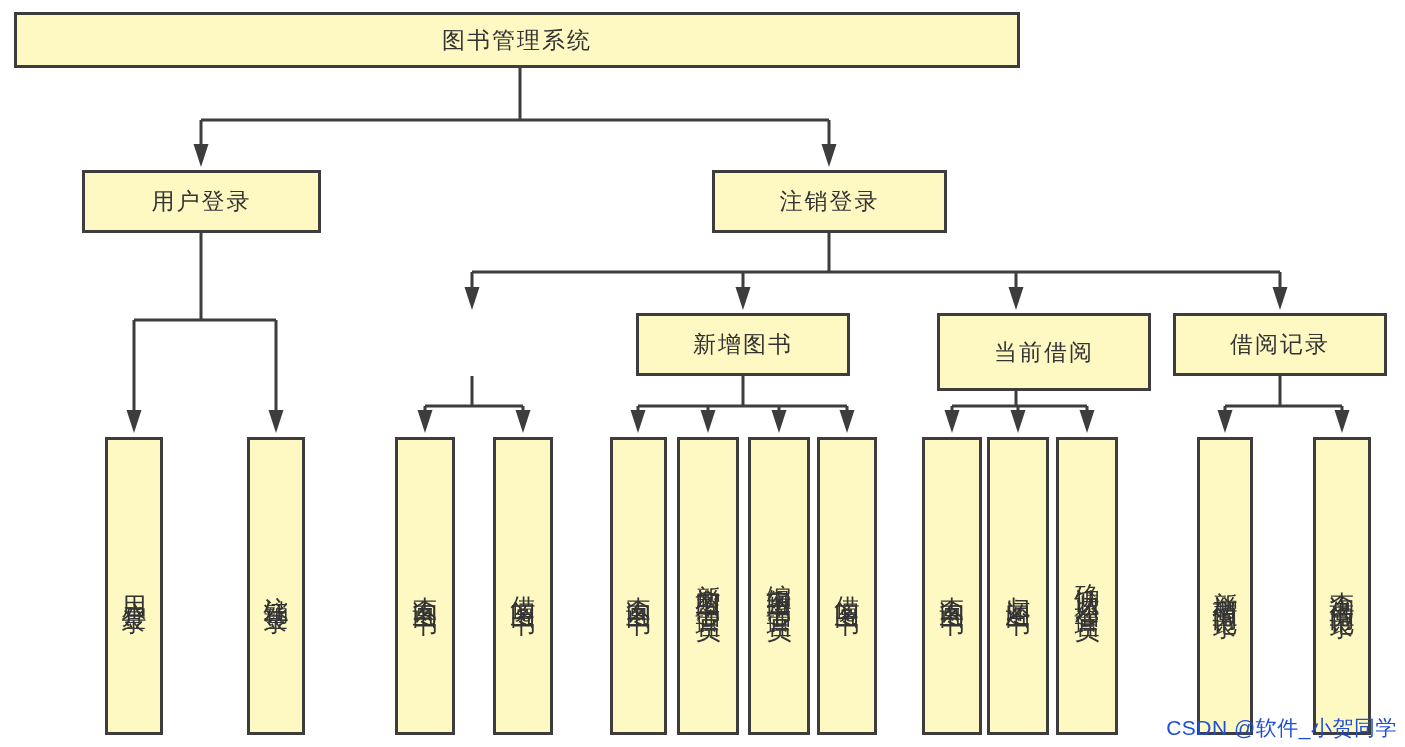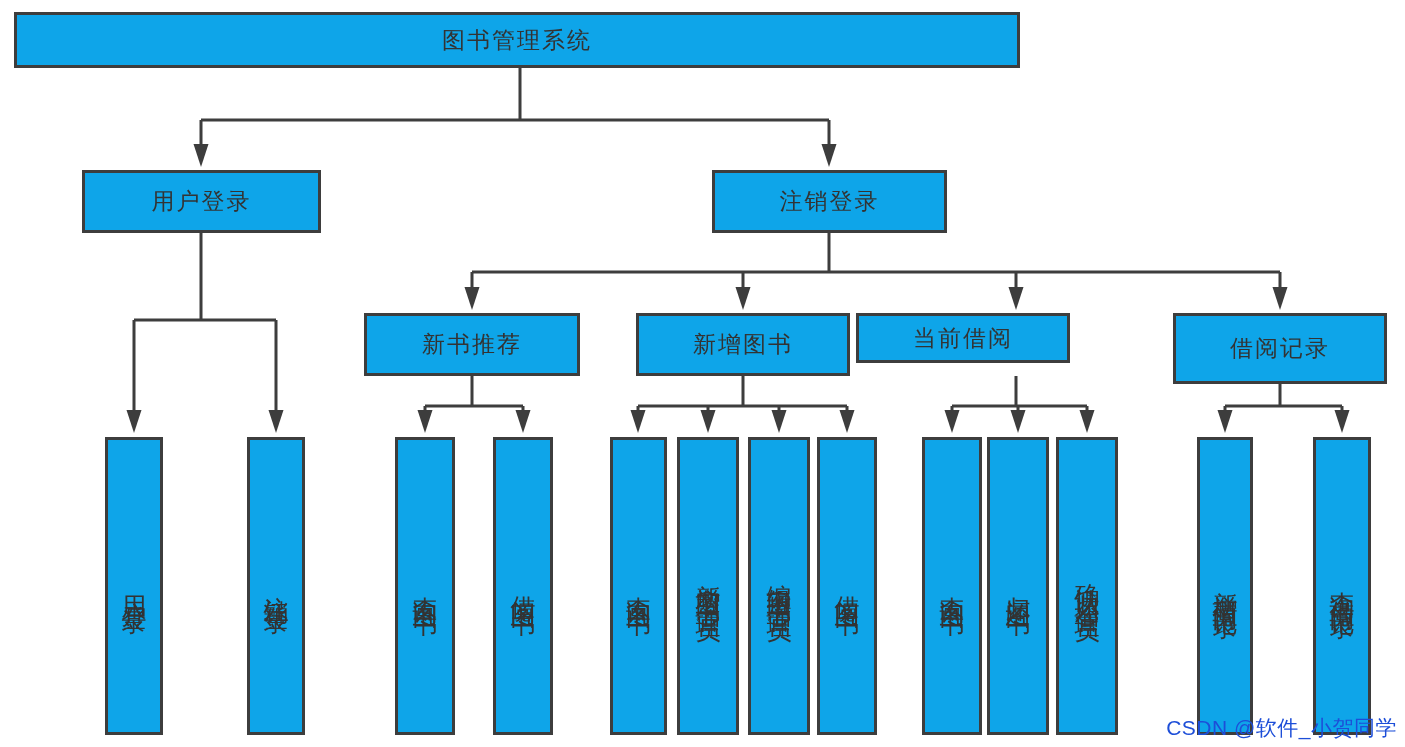--- a/index.html
+++ b/index.html
@@ -12,21 +12,21 @@
     overflow: hidden;
   }
   .wires {
     position: absolute;
     left: 0; top: 0;
     z-index: 0;
   }
   .node {
     position: absolute;
     box-sizing: border-box;
-    background: #0ea5e9;
+    background: #fef9c3;
     border: 3px solid #3d3d3d;
     color: #333333;
     display: flex;
     align-items: center;
     justify-content: center;
     z-index: 1;
   }
   .h-node {
     font-size: 23px;
     letter-spacing: 2px;
@@ -86,24 +86,23 @@
       <polygon points="1217.5,410 1232.5,410 1225,433"></polygon>
       <polygon points="1334.5,410 1349.5,410 1342,433"></polygon>
     </g>
   </svg>
 
   <div class="node h-node" style="left:14px; top:12px; width:1006px; height:56px;">图书管理系统</div>
 
   <div class="node h-node" style="left:82px; top:170px; width:239px; height:63px;">用户登录</div>
   <div class="node h-node" style="left:712px; top:170px; width:235px; height:63px;">注销登录</div>
 
-  <div class="node h-node" style="left:364px; top:313px; width:216px; height:63px;">新书推荐</div>
   <div class="node h-node" style="left:636px; top:313px; width:214px; height:63px;">新增图书</div>
-  <div class="node h-node" style="left:856px; top:313px; width:214px; height:50px;">当前借阅</div>
-  <div class="node h-node" style="left:1173px; top:313px; width:214px; height:71px;">借阅记录</div>
+  <div class="node h-node" style="left:937px; top:313px; width:214px; height:78px;">当前借阅</div>
+  <div class="node h-node" style="left:1173px; top:313px; width:214px; height:63px;">借阅记录</div>
 
   <div class="node v-node" style="left:105px; top:437px; width:58px; height:298px;">用户登录</div>
   <div class="node v-node" style="left:247px; top:437px; width:58px; height:298px;">注销登录</div>
 
   <div class="node v-node" style="left:395px; top:437px; width:60px; height:298px;">查询图书</div>
   <div class="node v-node" style="left:493px; top:437px; width:60px; height:298px;">借阅图书</div>
 
   <div class="node v-node" style="left:610px; top:437px; width:57px; height:298px;">查询图书</div>
   <div class="node v-node" style="left:677px; top:437px; width:62px; height:298px;">新增图书（管理员）</div>
   <div class="node v-node" style="left:748px; top:437px; width:62px; height:298px;">编辑图书（管理员）</div>

